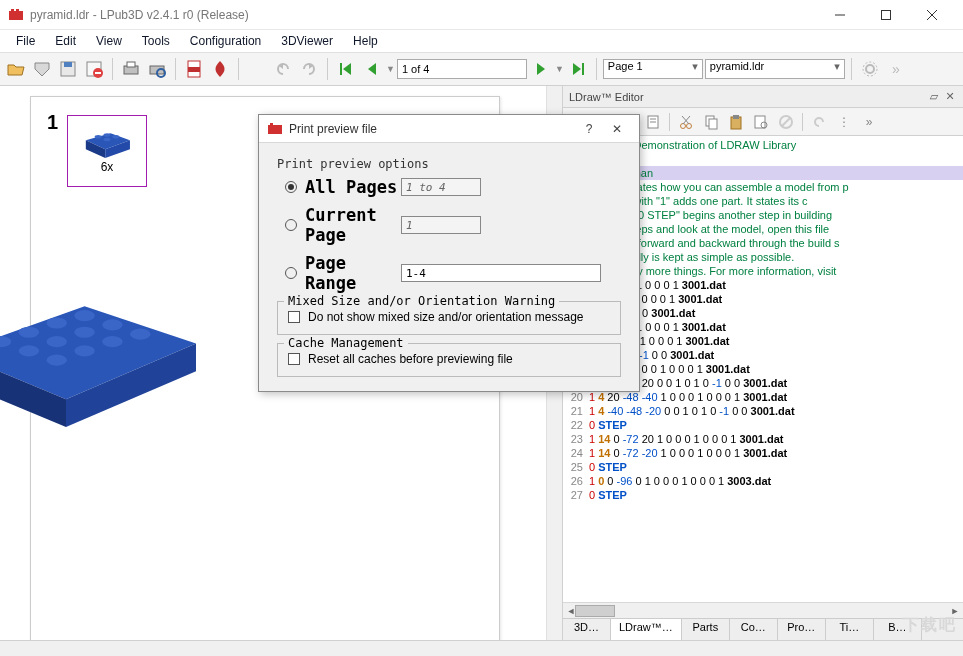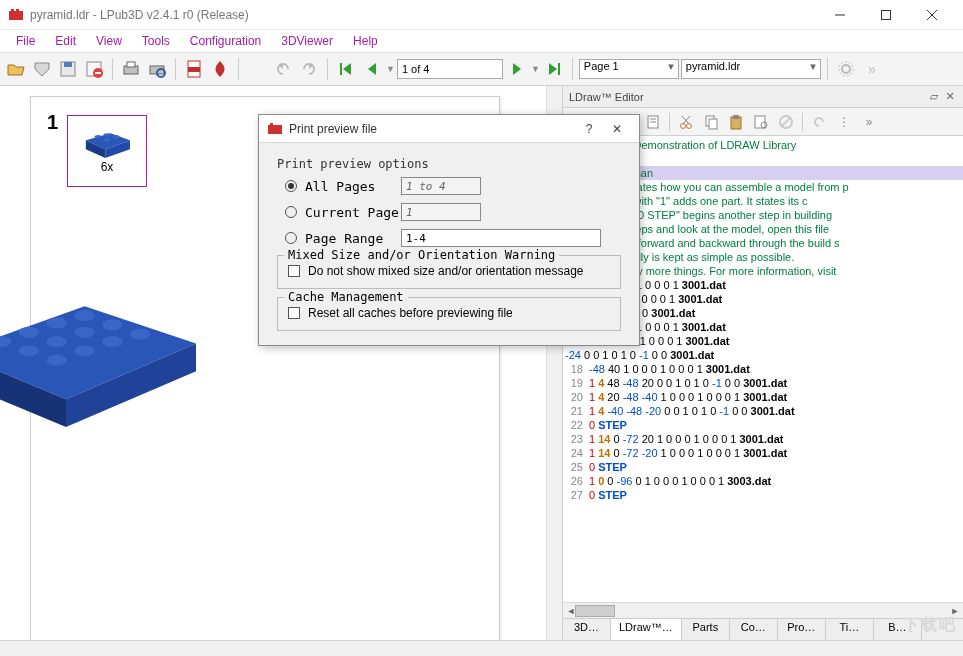--- a/index.html
+++ b/index.html
@@ -5,28 +5,28 @@
 * { box-sizing: border-box; margin: 0; padding: 0; font-family: "Microsoft YaHei", "Segoe UI", sans-serif; }
 body { width: 963px; height: 656px; background: #f0f0f0; overflow: hidden; position: relative; font-size: 12px; }
 
 .titlebar { height: 30px; background: #fff; display: flex; align-items: center; padding: 0 8px; border-bottom: 1px solid #e8e8e8; }
 .titlebar .app-icon { width: 16px; height: 16px; margin-right: 6px; }
 .titlebar .title { color: #777; font-size: 12px; flex: 1; }
 .winbtns { display: flex; gap: 0; }
 .winbtn { width: 46px; height: 30px; display: flex; align-items: center; justify-content: center; color: #555; }
 .winbtn svg { width: 10px; height: 10px; }
 
-.menubar { height: 22px; background: #fff; display: flex; align-items: center; padding: 0 6px; font-size: 12px; color: #a21caf; }
+.menubar { height: 22px; background: #fff; display: flex; align-items: center; padding: 0 6px; font-size: 12px; color: #0f172a; }
 .menubar .mitem { padding: 2px 10px; cursor: default; }
 
 .toolbar { height: 34px; background: #f4f4f4; border-top: 1px solid #e0e0e0; border-bottom: 1px solid #d0d0d0; display: flex; align-items: center; padding: 0 4px; gap: 2px; }
 .tb-btn { width: 24px; height: 24px; display: flex; align-items: center; justify-content: center; border-radius: 2px; }
 .tb-sep { width: 1px; height: 22px; background: #ccc; margin: 0 4px; }
 .tb-spacer { width: 24px; }
-.page-input { width: 106px; height: 20px; border: 1px solid #aaa; font-size: 11px; padding: 0 4px; background: #fff; }
+.page-input { width: 130px; height: 20px; border: 1px solid #aaa; font-size: 11px; padding: 0 4px; background: #fff; }
 .page-select { height: 20px; border: 1px solid #aaa; font-size: 11px; padding: 0 4px; background: #fff; }
 .page-sel-1 { width: 100px; }
 .page-sel-2 { width: 140px; }
 .page-select .dd { float: right; color: #666; }
 
 .main { display: flex; height: calc(100% - 30px - 22px - 34px - 16px); background: #fff; }
 .canvas-area { flex: 1; background: #fff; position: relative; border-right: 1px solid #d0d0d0; display:flex; }
 .canvas-scroll { width: 16px; background: #f0f0f0; border-left: 1px solid #e0e0e0; }
 .page-preview { margin: 10px auto 0 30px; width: 470px; height: 570px; background: #fff; border: 1px solid #ccc; position: relative; box-shadow: 1px 1px 3px rgba(0,0,0,.1); }
 .step-num { position: absolute; left: 16px; top: 14px; font-size: 20px; font-weight: bold; }
@@ -61,21 +61,21 @@
 
 .dialog { position: absolute; left: 258px; top: 114px; width: 382px; background: #f0f0f0; border: 1px solid #8a8a8a; box-shadow: 2px 2px 8px rgba(0,0,0,.25); z-index:50; }
 .dlg-title { height: 28px; background: #fff; display: flex; align-items: center; padding: 0 8px; border-bottom: 1px solid #d8d8d8; }
 .dlg-title .txt { flex: 1; font-size: 12px; color: #333; }
 .dlg-title .dlg-btn { width: 28px; height: 24px; display:flex; align-items:center; justify-content:center; color:#444; }
 .dlg-body { padding: 14px 18px 14px 18px; }
 .group-label { font-size: 12px; color:#333; margin-bottom: 6px; }
 .radio-row { display:flex; align-items:center; margin: 4px 0 8px 8px; }
 .radio { width:12px; height:12px; border:1px solid #555; border-radius:50%; margin-right:8px; display:flex; align-items:center; justify-content:center;}
 .radio.checked::after{ content:""; width:6px; height:6px; background:#333; border-radius:50%; }
-.rlabel { width: 96px; font-size:13px; font-family:"Consolas",monospace; }
+.rlabel { width: 96px; font-size:17px; font-family:"Consolas",monospace;font-weight:bold; }
 .rinput { height:18px; border:1px solid #888; background:#fff; padding:0 4px; font-size:11px; font-family:"Consolas",monospace;}
 .rinput.ro { background:#f4f4f4; color:#666;font-style:italic; }
 .fieldset { border:1px solid #bbb; padding: 8px 10px 10px 10px; margin-top:8px; position:relative; }
 .fieldset .legend { position:absolute; top:-8px; left:6px; background:#f0f0f0; padding:0 4px; font-size:12px; font-family:"Consolas",monospace;}
 .chk-row { display:flex; align-items:center; font-size:12px; font-family:"Consolas",monospace; }
 .chk { width:12px; height:12px; border:1px solid #555; margin-right:8px; background:#fff; }
 .dlg-buttons { display:flex; justify-content:flex-end; gap:12px; padding: 6px 14px 12px 0; }
 .dlg-btn-std { width:74px; height:22px; border:1px solid #888; background:#e9e9e9; font-size:12px; display:flex; align-items:center; justify-content:center; }
 .dlg-btn-std.primary { border:2px solid #3a78c8; }
 

